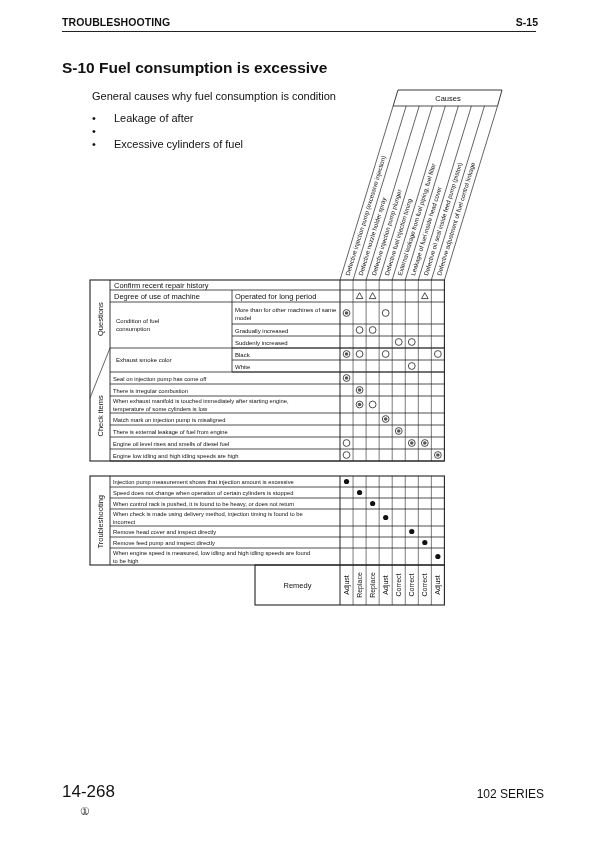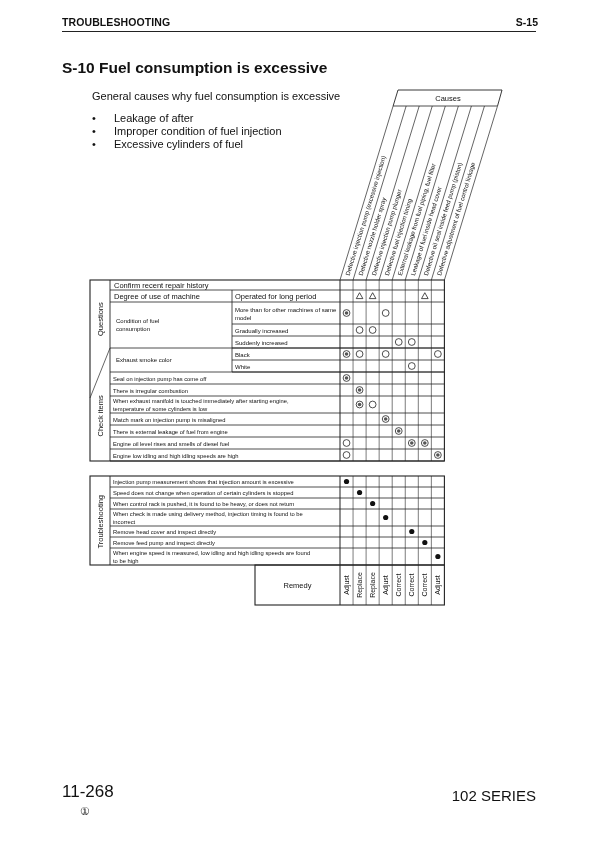--- a/index.html
+++ b/index.html
@@ -8,40 +8,39 @@
   .hdr-left { left:62px; top:16px; font-size:10.5px; font-weight:bold; letter-spacing:0.1px; }
   .hdr-right { right:62px; top:16px; font-size:10.5px; font-weight:bold; }
   .hdr-rule { left:62px; width:474px; top:31px; height:0; border-top:1.4px solid #222; }
   .title { left:62px; top:59px; font-size:15.5px; font-weight:bold; }
   .intro { left:92px; top:90px; font-size:11px; }
   .bullets { left:92px; top:112px; font-size:11px; line-height:13px; }
   .bullets .b { display:flex; }
   .bullets .dot { width:22px; }
   .footer-page { left:62px; top:782px; font-size:17px; }
   .footer-rev { left:80px; top:805px; font-size:11px; }
-  .footer-series { right:64px; top:787px; font-size:15px; }
+  .footer-series { right:56px; top:787px; font-size:12px; }
   svg text { font-family:"Liberation Sans", sans-serif; }
 </style>
 </head>
 <body>
 
 <div class="abs hdr-left">TROUBLESHOOTING</div>
 <div class="abs hdr-right">S-15</div>
 <div class="abs hdr-rule"></div>
 
 <div class="abs title">S-10 Fuel consumption is excessive</div>
-<div class="abs intro">General causes why fuel consumption is excessive</div>
+<div class="abs intro">General causes why fuel consumption is condition</div>
 <div class="abs bullets">
   <div class="b">
       <span class="dot">•</span>
       <span>Leakage of after</span>
     </div>
   <div class="b">
       <span class="dot">•</span>
-      <span>Improper condition of fuel injection</span>
     </div>
   <div class="b">
       <span class="dot">•</span>
       <span>Excessive cylinders of fuel</span>
     </div>
 </div>
 
 <svg id="chart" class="abs" style="left:0;top:0" width="600" height="842">
     <line x1="398" y1="90" x2="502" y2="90" stroke="#222" stroke-width="0.9"></line>
     <line x1="398" y1="90" x2="393.11578947368423" y2="106" stroke="#222" stroke-width="0.9"></line>
@@ -201,15 +200,15 @@
     <text x="0" y="0" font-size="7" fill="#111" text-anchor="middle" transform="translate(349.025,585) rotate(-90)">Adjust</text>
     <text x="0" y="0" font-size="7" fill="#111" text-anchor="middle" transform="translate(362.075,585) rotate(-90)">Replace</text>
     <text x="0" y="0" font-size="7" fill="#111" text-anchor="middle" transform="translate(375.125,585) rotate(-90)">Replace</text>
     <text x="0" y="0" font-size="7" fill="#111" text-anchor="middle" transform="translate(388.17499999999995,585) rotate(-90)">Adjust</text>
     <text x="0" y="0" font-size="7" fill="#111" text-anchor="middle" transform="translate(401.22499999999997,585) rotate(-90)">Correct</text>
     <text x="0" y="0" font-size="7" fill="#111" text-anchor="middle" transform="translate(414.275,585) rotate(-90)">Correct</text>
     <text x="0" y="0" font-size="7" fill="#111" text-anchor="middle" transform="translate(427.325,585) rotate(-90)">Correct</text>
     <text x="0" y="0" font-size="7" fill="#111" text-anchor="middle" transform="translate(440.375,585) rotate(-90)">Adjust</text>
   </svg>
 
-<div class="abs footer-page">11-268</div>
+<div class="abs footer-page">14-268</div>
 <div class="abs footer-rev">①</div>
 <div class="abs footer-series">102 SERIES</div>
 
 </body></html>

